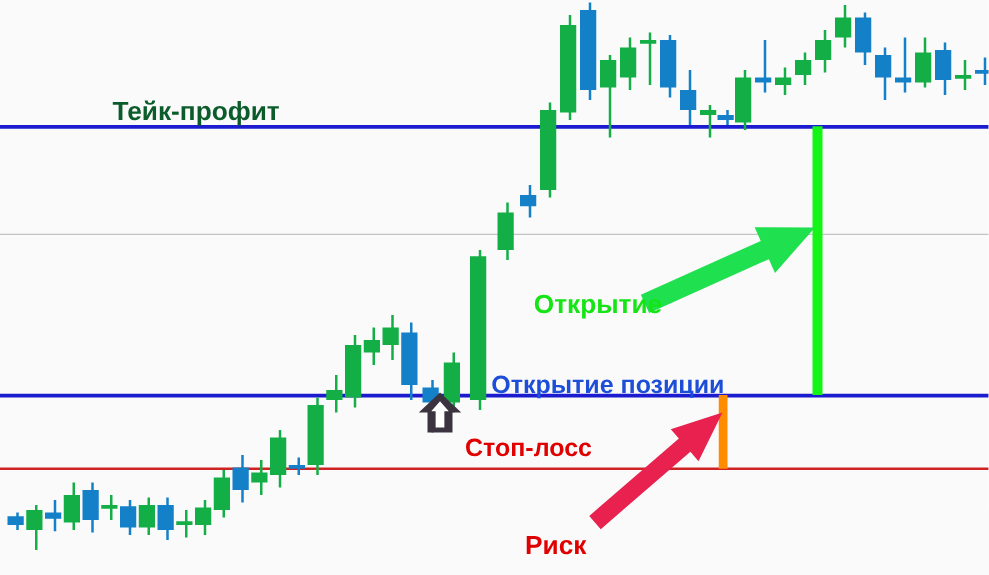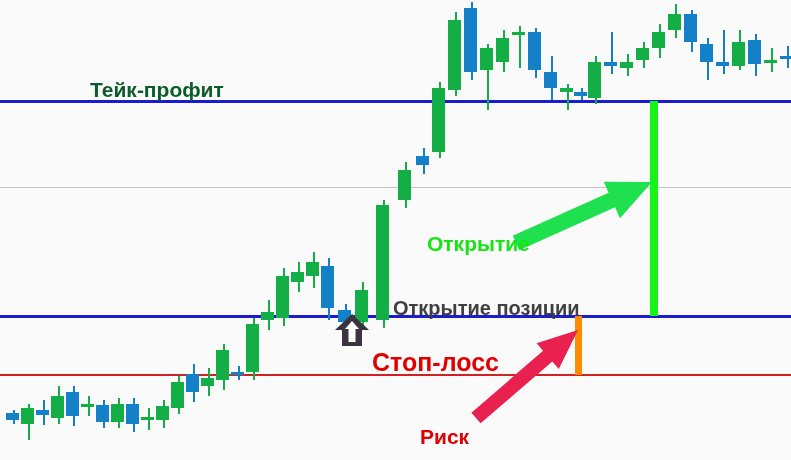--- a/index.html
+++ b/index.html
@@ -246,19 +246,19 @@
       <polygon id="risk-arrow-shape" points="480.6,423.3 552.3,361.4 558.8,369.0 578.0,330.0 536.6,343.3 543.1,350.8 471.4,412.7" fill="#e8214e"></polygon>
     </g>
     <g id="entry-marker-g">
       <polygon id="entry-marker-shape" points="352,314 369,330 362,330 362,346 342,346 342,330 335,330" fill="#3b3440"></polygon>
     <polygon points="352,321 359,329 355.5,329 355.5,342 348.5,342 348.5,329 345,329" fill="#ffffff"></polygon>
       </g>
   </svg>
 
   <div id="labels-layer">
     <div class="ann-label" style="left: 90px; top: 78px; color: rgb(11, 92, 42); font-size: 21px;">Тейк-профит</div>
-    <div class="ann-label" style="left: 393px; top: 297px; color: #404040; font-size: 20px;">Открытие позиции</div>
-    <div class="ann-label" style="left: 372px; top: 348px; color: rgb(224, 0, 0); font-size: 25px;">Стоп-лосс</div>
+    <div class="ann-label" style="left: 393px; top: 297px; color: #1d4ed8; font-size: 20px;">Открытие позиции</div>
+    <div class="ann-label" style="left: 372px; top: 348px; color: rgb(224, 0, 0); font-size: 20px;">Стоп-лосс</div>
     <div class="ann-label" style="left: 427px; top: 232px; color: rgb(21, 229, 21); font-size: 21px;">Открытие</div>
     <div class="ann-label" style="left: 420px; top: 425px; color: rgb(224, 0, 0); font-size: 21px;">Риск</div>
   </div>
 
 </div>
 
 </body></html>

